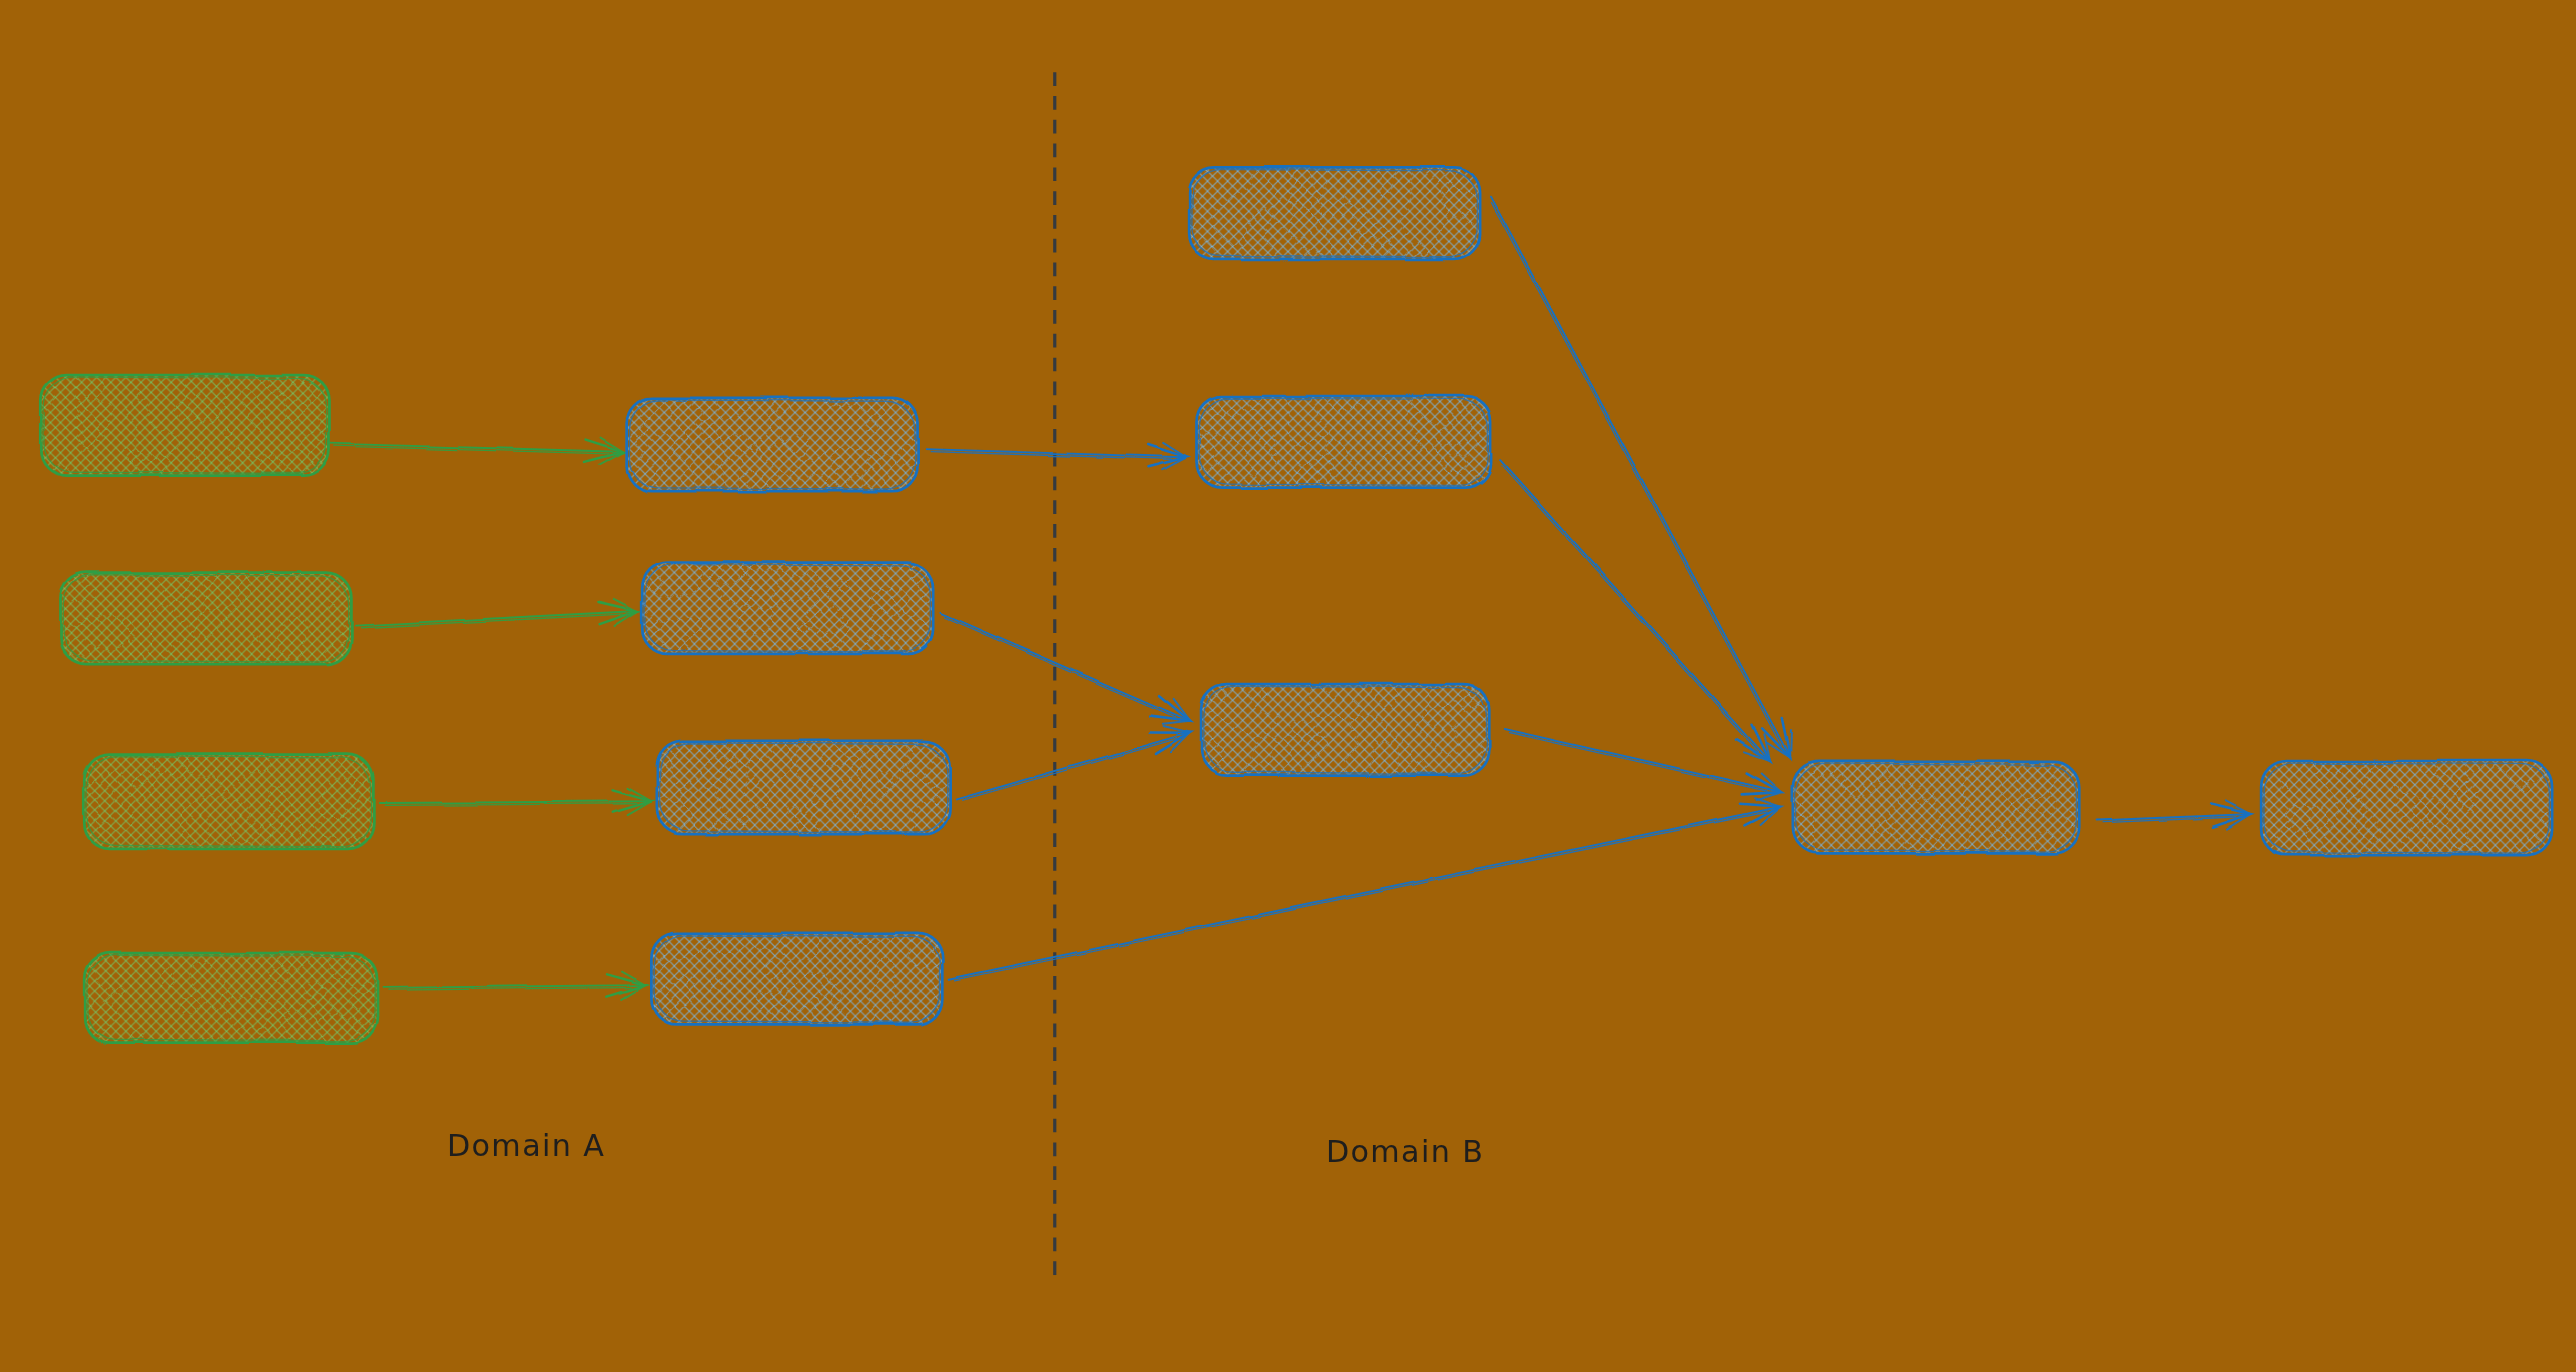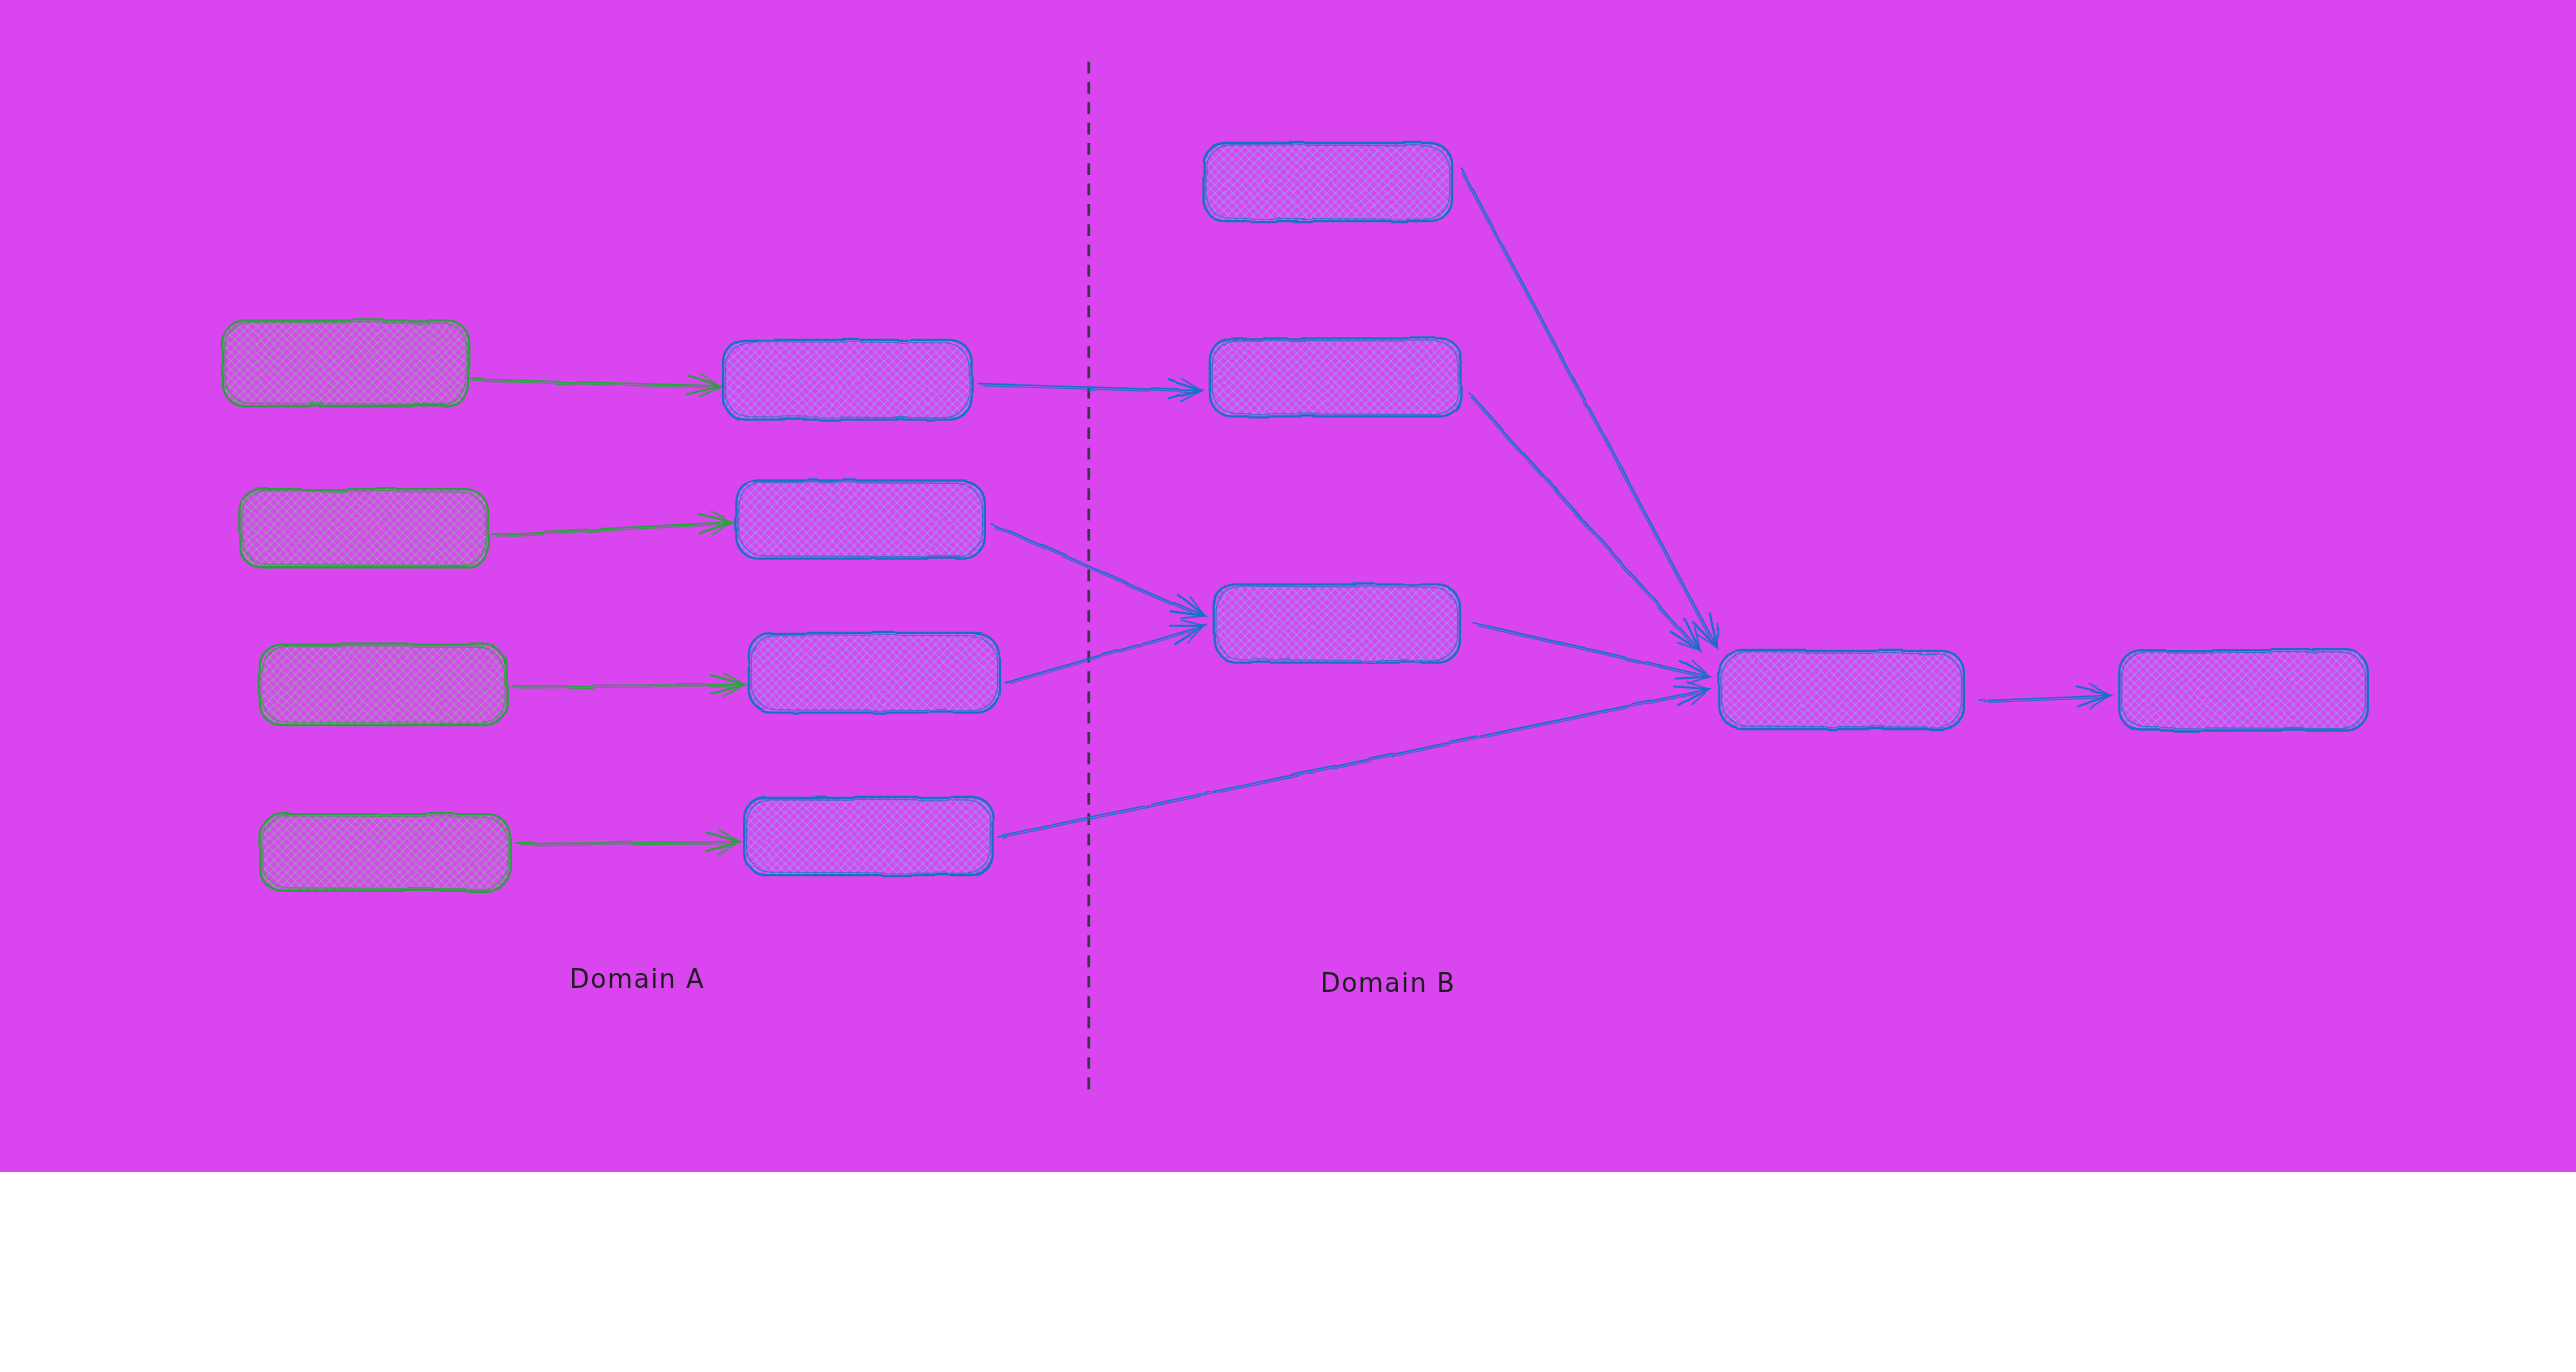--- a/index.html
+++ b/index.html
@@ -1,16 +1,16 @@
 <!DOCTYPE html>
 <html style="font-size:14.6px"><head>
 <meta charset="utf-8">
 <style>
   html,body{margin:0;padding:0;background:#ffffff;}
-  .canvas{position:relative;width:2576px;height:1172px;background:#d946ef;overflow:hidden;}
+  .canvas{position:relative;width:2576px;height:1372px;background:#a16207;overflow:hidden;}
   .canvas svg{display:block;width:100%;height:100%;}
   .domain-label{
     font-family:"DejaVu Sans", sans-serif;
     font-size:33px;
     letter-spacing:1.5px;
     fill:#1e1e1e;
   }
 </style>
 </head>
 <body>

